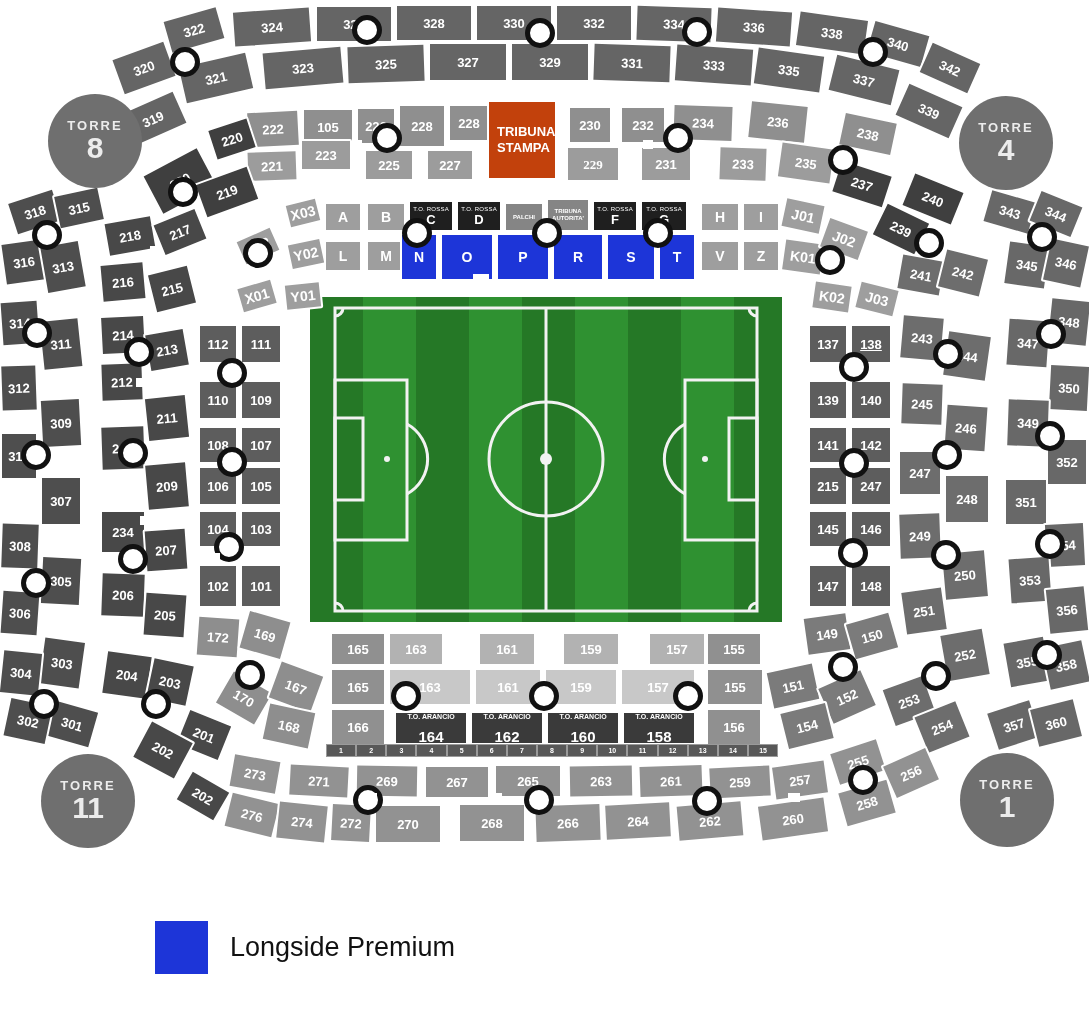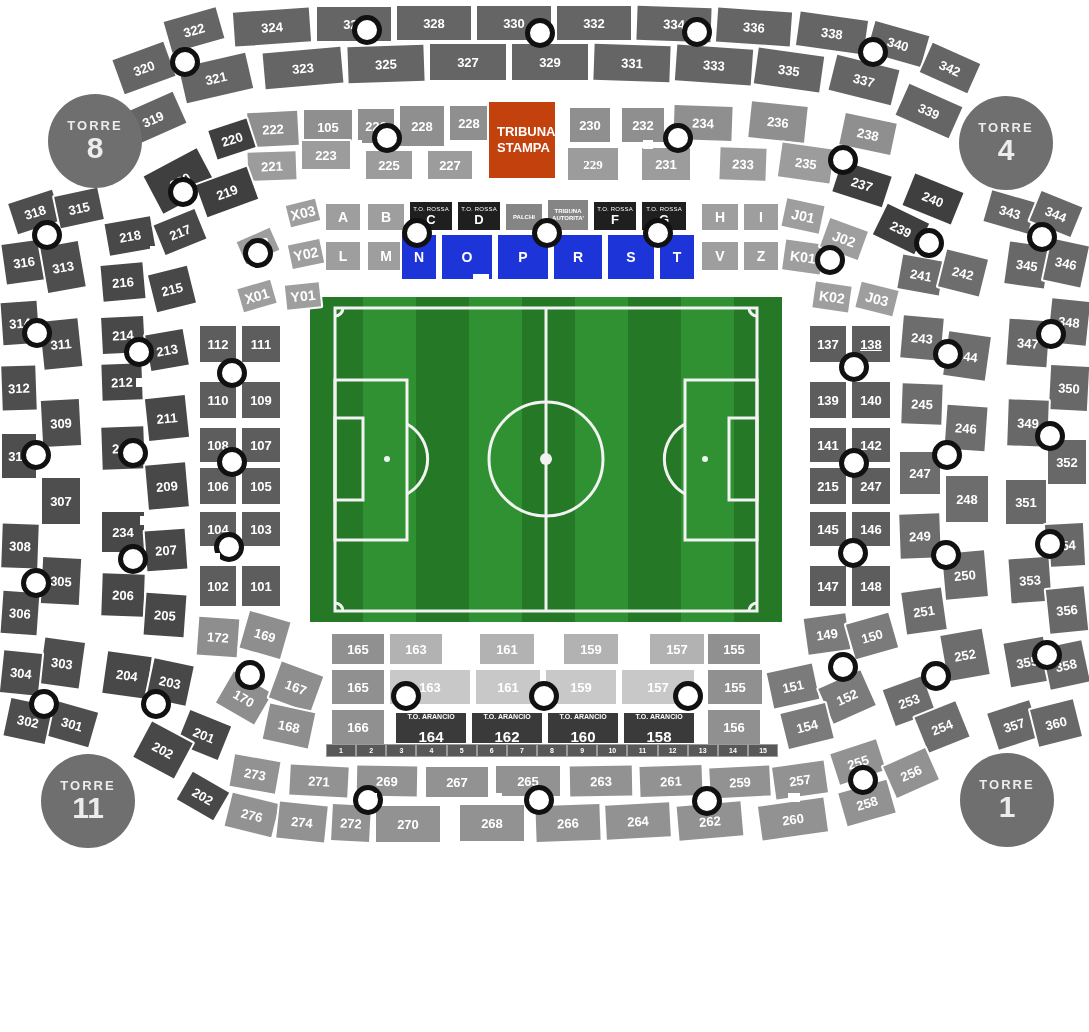--- a/index.html
+++ b/index.html
@@ -74,20 +74,24 @@
       <path d="M447,306 A8,8 0 0 0 439,314"></path>
       <path d="M33,314 A8,8 0 0 0 25,306"></path>
     </g>
     <g fill="#f2f2f2">
       <circle cx="236" cy="162" r="6"></circle>
       <circle cx="77" cy="162" r="3"></circle>
       <circle cx="395" cy="162" r="3"></circle>
     </g>
   </svg>
 
+  <div id="legend">
+    <div class="swatch" style="background: rgb(29, 53, 216);"></div>
+    <div class="ltext">Longside Premium</div>
+  </div>
 <div class="sec ot" style="left: 165px; top: 12px; width: 58px; height: 36px; transform: rotate(-16deg);">
       <span class="lbl">322</span>
     </div>
     <div class="sec ot" style="left: 232px; top: 8px; width: 80px; height: 38px; transform: rotate(-4deg);">
       <span class="lbl">324</span>
     </div>
     <div class="sec ot" style="left: 315px; top: 5px; width: 78px; height: 38px;">
       <span class="lbl">326</span>
     </div>
     <div class="sec ot" style="left: 395px; top: 4px; width: 78px; height: 38px;">

